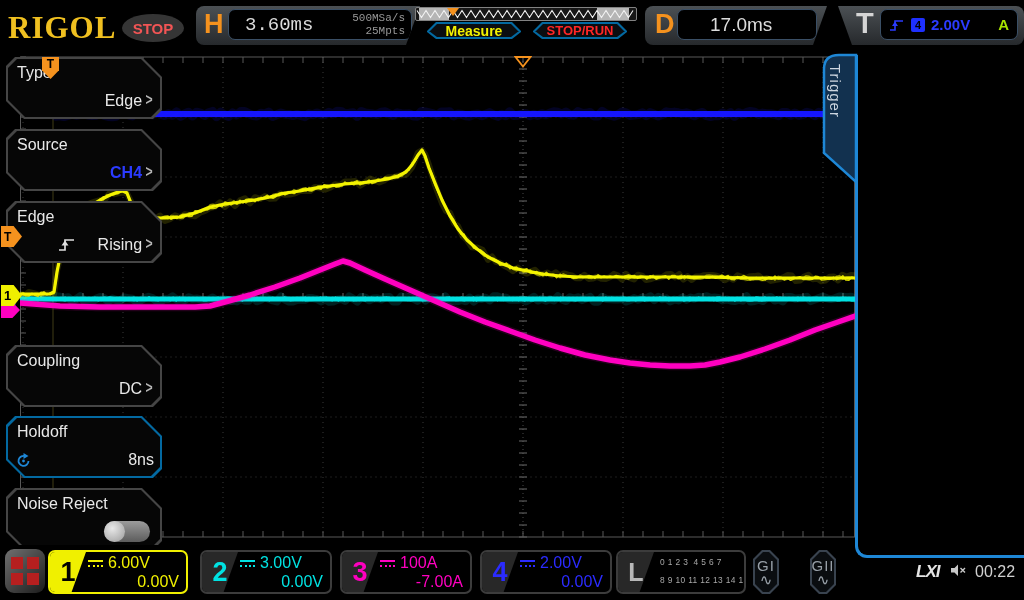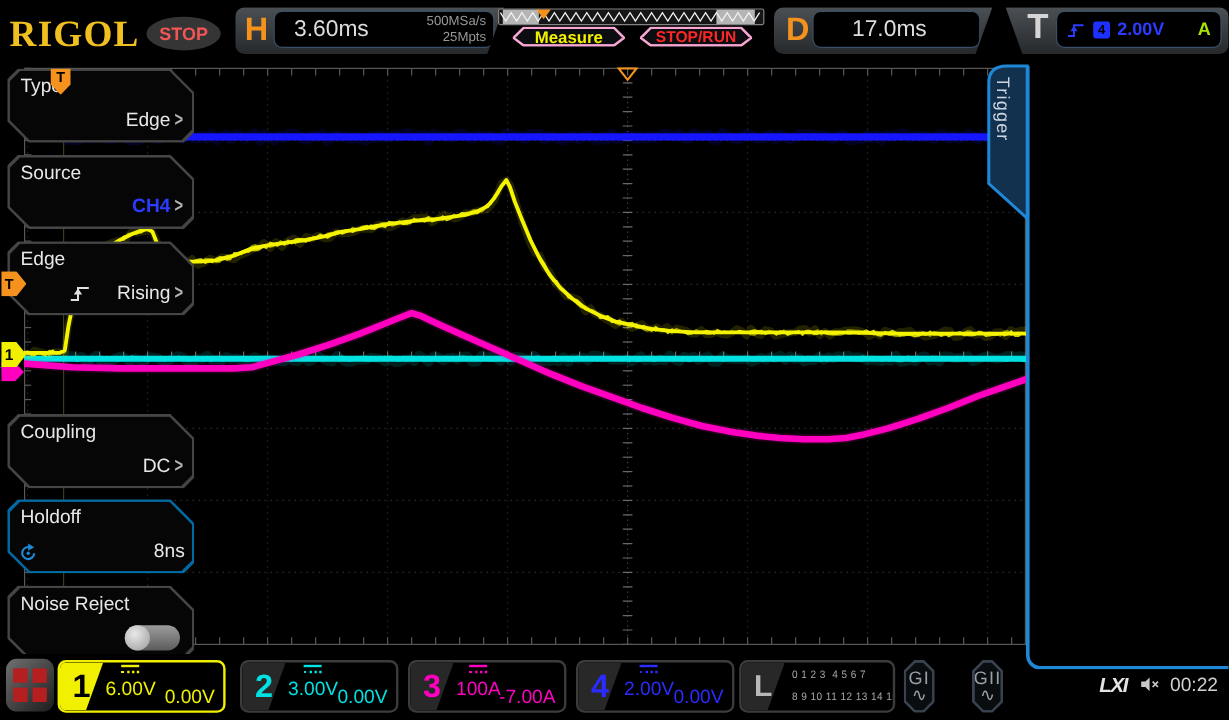--- a/index.html
+++ b/index.html
@@ -12,21 +12,21 @@
         font-size:31px;color:#f0c020;letter-spacing:1px;}
   #stop-pill{left:122px;top:14px;width:62px;height:28px;background:#353535;border-radius:50%;
         display:flex;align-items:center;justify-content:center;color:#f25555;font-weight:bold;font-size:15px;}
   .tpanel{top:6px;height:39px;background:linear-gradient(#4b5054,#26292c);}
   .tpanel.right-cut{clip-path:polygon(0 0,100% 0,calc(100% - 14px) 100%,0 100%);border-radius:8px 0 0 8px;}
   .tpanel.left-cut{clip-path:polygon(0 0,100% 0,100% 100%,14px 100%);border-radius:0 8px 8px 0;}
   .badge-letter{position:absolute;top:3px;font-size:27px;font-weight:bold;color:#f5921e;}
   .inset{position:absolute;top:3px;height:31px;background:#000;border:1px solid #3a4f66;border-radius:7px;
          display:flex;align-items:center;box-sizing:border-box;}
   #h-panel{left:196px;width:224px;}
-  #h-inset{left:32px;width:184px;}
+  #h-inset{left:32px;width:184px;font-family:Liberation Mono, monospace;}
   #h-scale{margin-left:16px;font-size:19px;color:#dcdcdc;}
   #h-rate{margin-left:auto;margin-right:6px;text-align:right;font-size:11px;line-height:1.15;color:#989898;}
   #d-panel{left:645px;width:182px;}
   #d-inset{left:32px;width:140px;}
   #d-value{margin-left:32px;font-size:19px;color:#dcdcdc;}
   #t-panel{left:838px;width:186px;}
   #t-label{left:18px;top:1px;font-size:29px;font-weight:bold;color:#d5d5d5;position:absolute;}
   #t-inset{left:42px;width:138px;gap:6px;padding-left:8px;}
   #t-ch-badge{width:14px;height:14px;background:#1e30ff;border-radius:2px;color:#000;font-size:11px;
         font-weight:bold;display:flex;align-items:center;justify-content:center;}
@@ -34,21 +34,21 @@
   #t-mode{margin-left:auto;margin-right:8px;color:#a8e400;font-size:15px;font-weight:bold;}
 
   
   #posbar{left:415px;top:7px;width:220px;height:12px;background:#161616;border:1px solid #828282;border-radius:2px;}
   .posseg{position:absolute;top:0;height:100%;background:#b5b5b5;}
   #posseg-l{left:3px;width:30px;}
   #posseg-r{left:181px;width:32px;}
   #pos-tri{position:absolute;left:31px;top:0;width:0;height:0;border-left:6px solid transparent;
         border-right:6px solid transparent;border-top:8px solid #f5921e;}
 
-  .chamf-btn{top:22px;width:94px;height:17px;background:#f9a8d4;
+  .chamf-btn{top:22px;width:94px;height:17px;background:#0369a1;
      clip-path:polygon(9px 0,calc(100% - 9px) 0,100% 9px,100% calc(100% - 7px),calc(100% - 9px) 100%,9px 100%,0 calc(100% - 7px),0 9px);}
   .chamf-in{position:absolute;inset:2px;background:#0b0d10;
      clip-path:polygon(8px 0,calc(100% - 8px) 0,100% 8px,100% calc(100% - 6px),calc(100% - 8px) 100%,8px 100%,0 calc(100% - 6px),0 8px);
      display:flex;align-items:center;justify-content:center;}
   #measure-btn{left:427px;} #measure-btn .chamf-in{color:#f2f200;font-weight:bold;font-size:14px;}
   #stoprun-btn{left:533px;} #stoprun-btn .chamf-in{color:#ff2626;font-weight:bold;font-size:13px;}
 
   
   #plot{left:20px;top:55px;width:835px;height:483px;background:#000;}
 
@@ -91,21 +91,21 @@
      background:linear-gradient(135deg,#707070,#1c1c1c);display:grid;grid-template-columns:12px 12px;
      grid-gap:4px;align-content:center;justify-content:center;}
   #grid-menu i{width:12px;height:12px;background:#b51f1f;}
   .chbox{position:absolute;top:5px;height:44px;display:flex;background:#000;border:2px solid #3c3c3c;
      border-radius:7px;overflow:hidden;box-sizing:border-box;color:var(--c);}
   .chbox.sel{border-color:#f0f000;}
   .chtab{width:36px;background:#282828;clip-path:polygon(0 0,100% 0,60% 100%,0 100%);
      display:flex;align-items:flex-start;justify-content:center;font-size:27px;font-weight:bold;line-height:40px;}
   .chbox.sel .chtab{background:#f0f000;color:#000;}
   .chvals{flex:1;position:relative;font-size:16px;}
-  .chline1{position:absolute;left:2px;top:2px;display:flex;align-items:center;gap:5px;flex-direction:column;}
+  .chline1{position:absolute;left:2px;top:2px;display:flex;align-items:center;gap:5px;}
   .chline2{position:absolute;right:7px;bottom:1px;}
   .dcicon{display:inline-block;width:15px;}
   .dcicon b{display:block;border-top:2.5px solid currentColor;margin-bottom:3px;}
   .dcicon i{display:block;border-top:2.5px dotted currentColor;}
   #lbox{left:616px;width:130px;--c:#b0b0b0;}
   #lbox .chtab{font-size:25px;color:#b8b8b8;}
   .lrow{position:absolute;left:6px;color:#a8a8a8;font-size:9px;white-space:pre;letter-spacing:.4px;transform:scaleX(.93);transform-origin:left;}
   #lrow1{top:5px;} #lrow2{top:23px;}
   .gbtn{position:absolute;top:5px;width:26px;height:44px;background:#39434f;
      clip-path:polygon(9px 0,calc(100% - 9px) 0,100% 9px,100% calc(100% - 9px),calc(100% - 9px) 100%,9px 100%,0 calc(100% - 9px),0 9px);}

